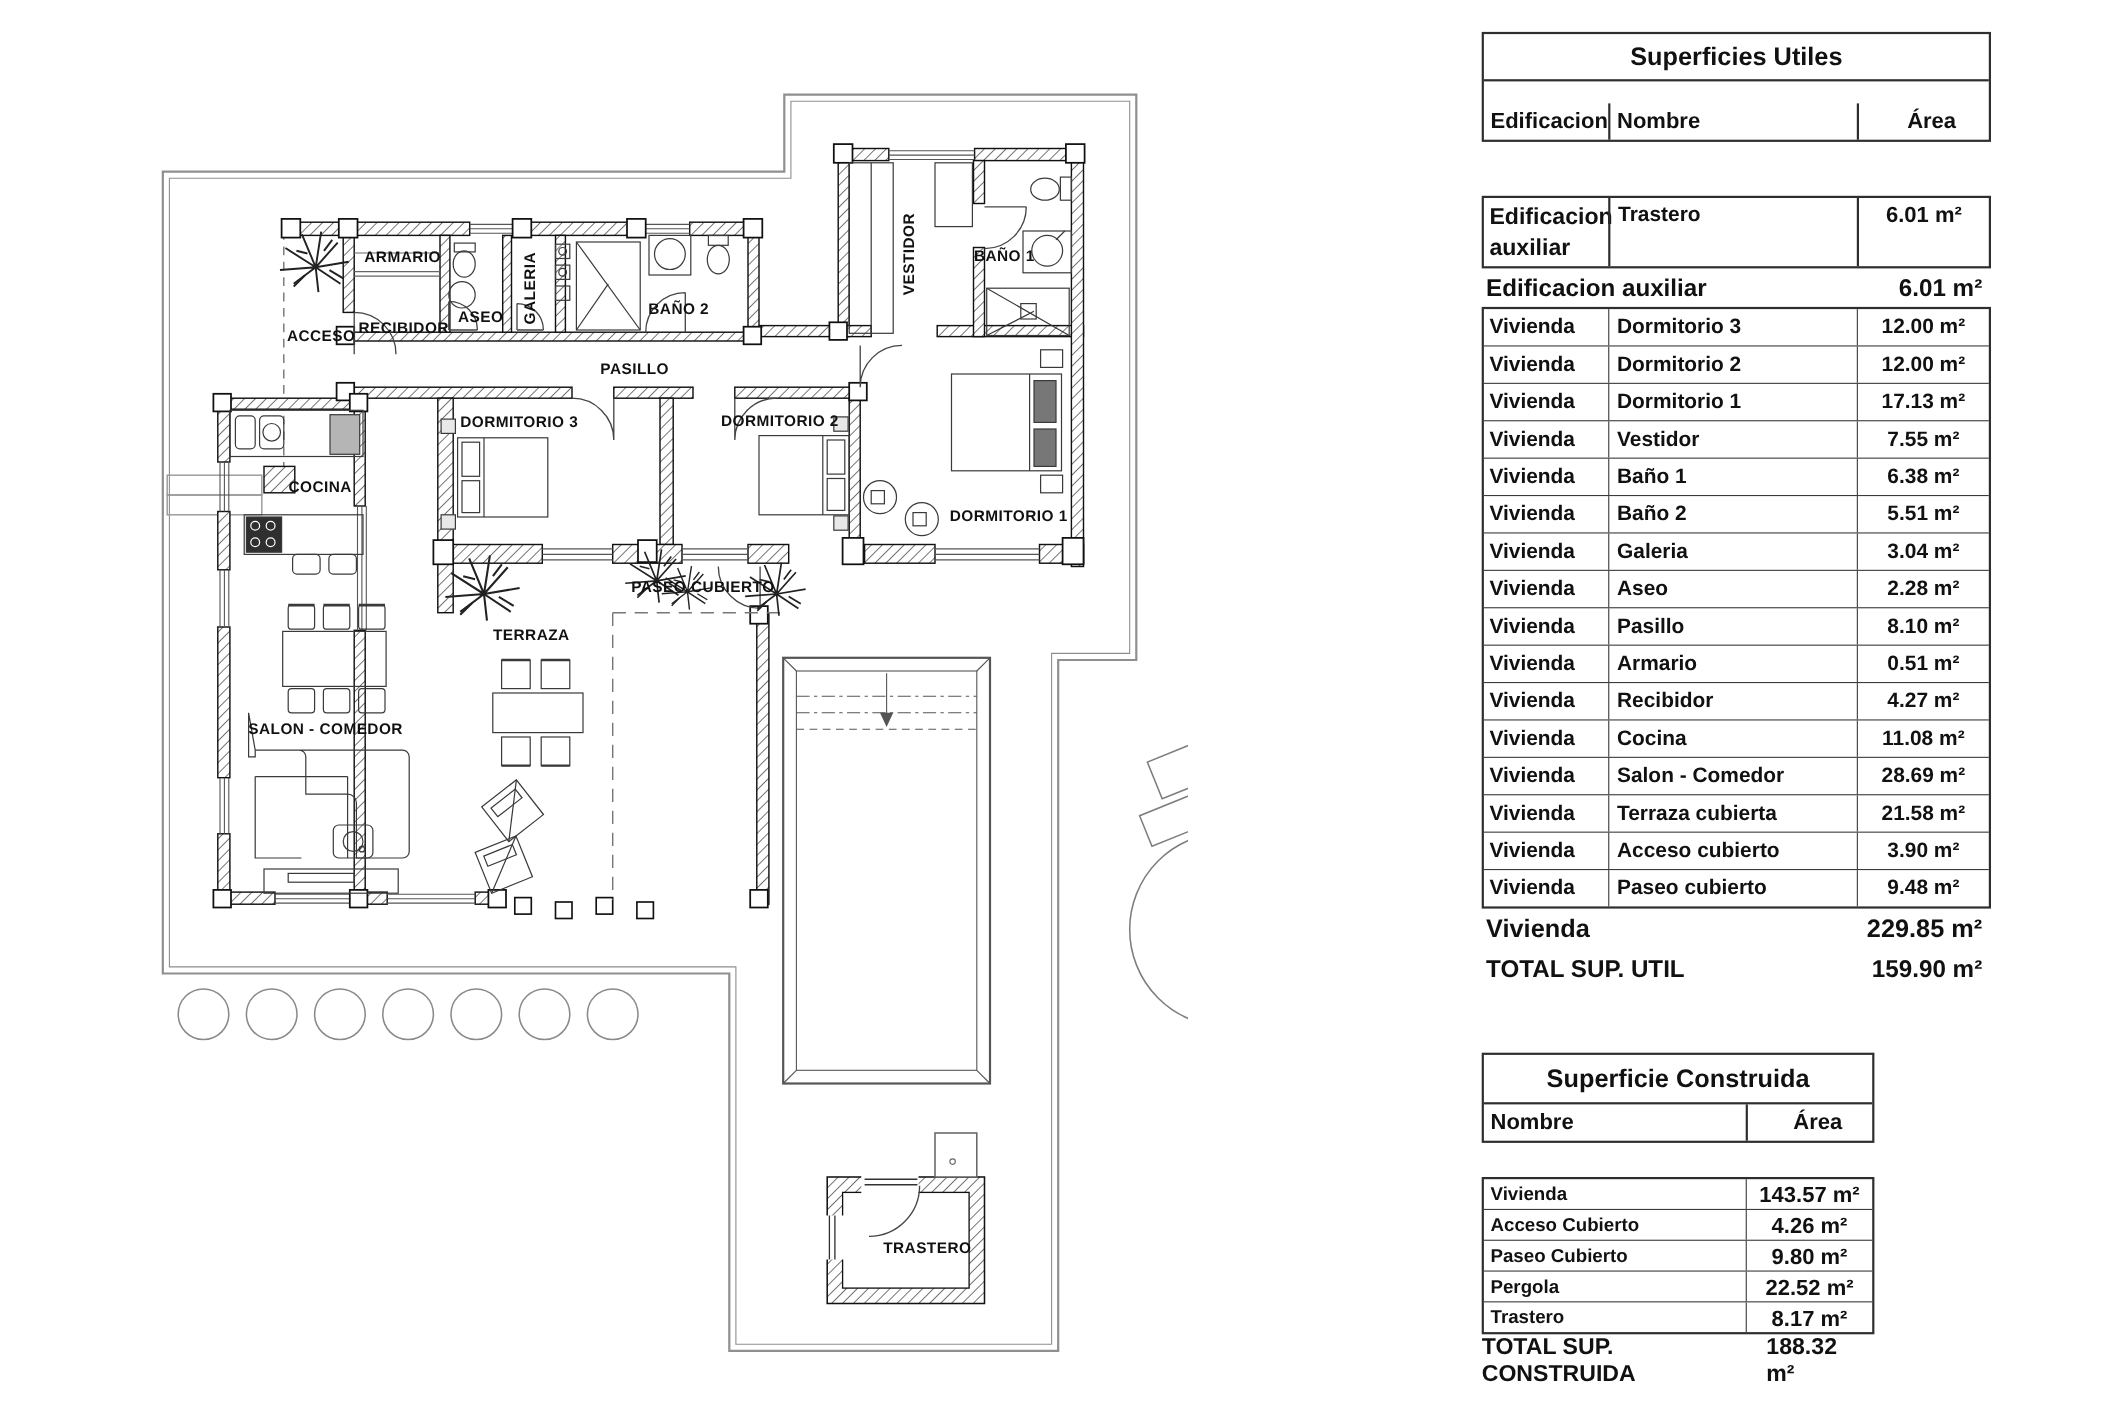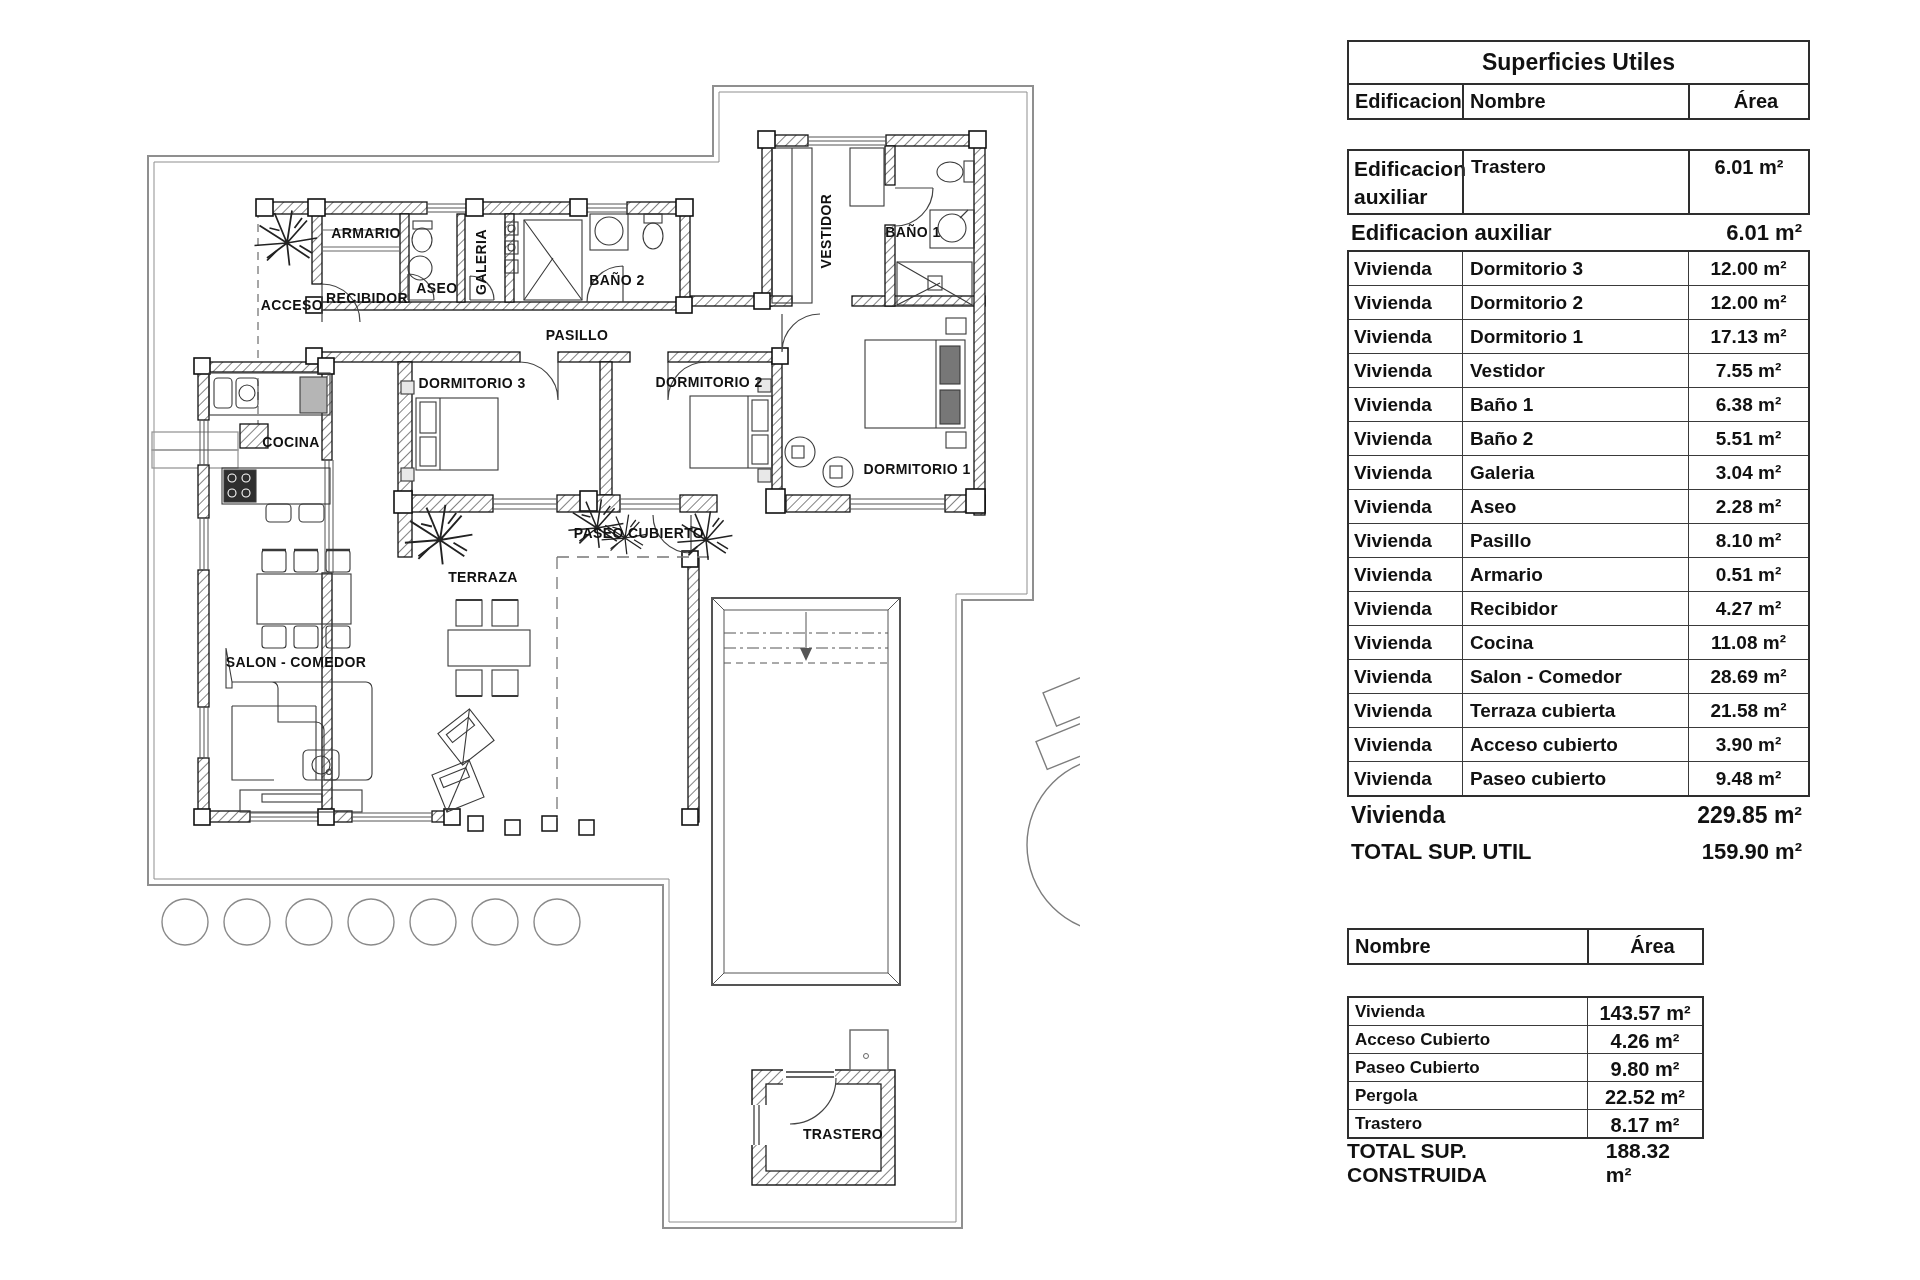--- a/index.html
+++ b/index.html
@@ -1,22 +1,22 @@
 <!DOCTYPE html>
 <html><head>
 <meta charset="utf-8">
 <style>
   html,body{margin:0;padding:0;background:#fff;}
   body{width:1920px;height:1280px;position:relative;font-family:"Liberation Sans",sans-serif;color:#111;overflow:hidden;}
   .plan{position:absolute;left:0;top:0;}
   
-  .rightcol{position:absolute;left:1347px;top:40px;width:463px;}
+  .rightcol{position:absolute;left:1347px;top:29px;width:463px;}
   .tbl{border:2px solid #2e2e2e;background:#fff;box-sizing:border-box;}
   .t-title{height:41px;line-height:41px;text-align:center;font-weight:bold;font-size:23px;border-bottom:2px solid #2e2e2e;}
-  .grid3{display:grid;grid-template-columns:113px 226px 1fr;}
+  .grid3{display:grid;grid-template-columns:113px 226px 1fr;margin-top:20px;}
   .grid2{display:grid;grid-template-columns:238px 1fr;}
   .hcell{font-weight:bold;font-size:20px;padding:5px 0 5px 6px;box-sizing:border-box;}
   .hcell.mid{border-left:2px solid #2e2e2e;}
   .hcell.area{border-left:2px solid #2e2e2e;text-align:center;padding-left:14px;}
   .gap29{height:29px;} .gap31{height:31px;} .gap59{height:59px;}
   .auxbox{height:66px;}
   .auxbox .c1{font-weight:bold;font-size:21px;line-height:1.35;padding:4px 0 0 5px;}
   .auxbox .c2{font-weight:bold;font-size:19px;padding:5px 0 0 7px;border-left:2px solid #2e2e2e;}
   .auxbox .c3{font-weight:bold;font-size:20px;padding:5px 0 0 0;text-align:center;border-left:2px solid #2e2e2e;}
   .subline{display:flex;justify-content:space-between;align-items:center;height:35px;font-weight:bold;font-size:22px;padding:0 8px 0 4px;}
@@ -478,20 +478,21 @@
     <span>229.85 m²</span>
   </div>
   <div class="subline">
     <span>TOTAL SUP. UTIL</span>
     <span>159.90 m²</span>
   </div>
 
   <div class="gap59"></div>
 
   <div class="tbl t2">
+    <div class="t-title">Superficie Construida</div>
     <div class="grid2">
       <div class="hcell">Nombre</div>
       <div class="hcell area">Área</div>
     </div>
   </div>
 
   <div class="gap31"></div>
 
   <div class="tbl t2rows">
     <div class="r">

